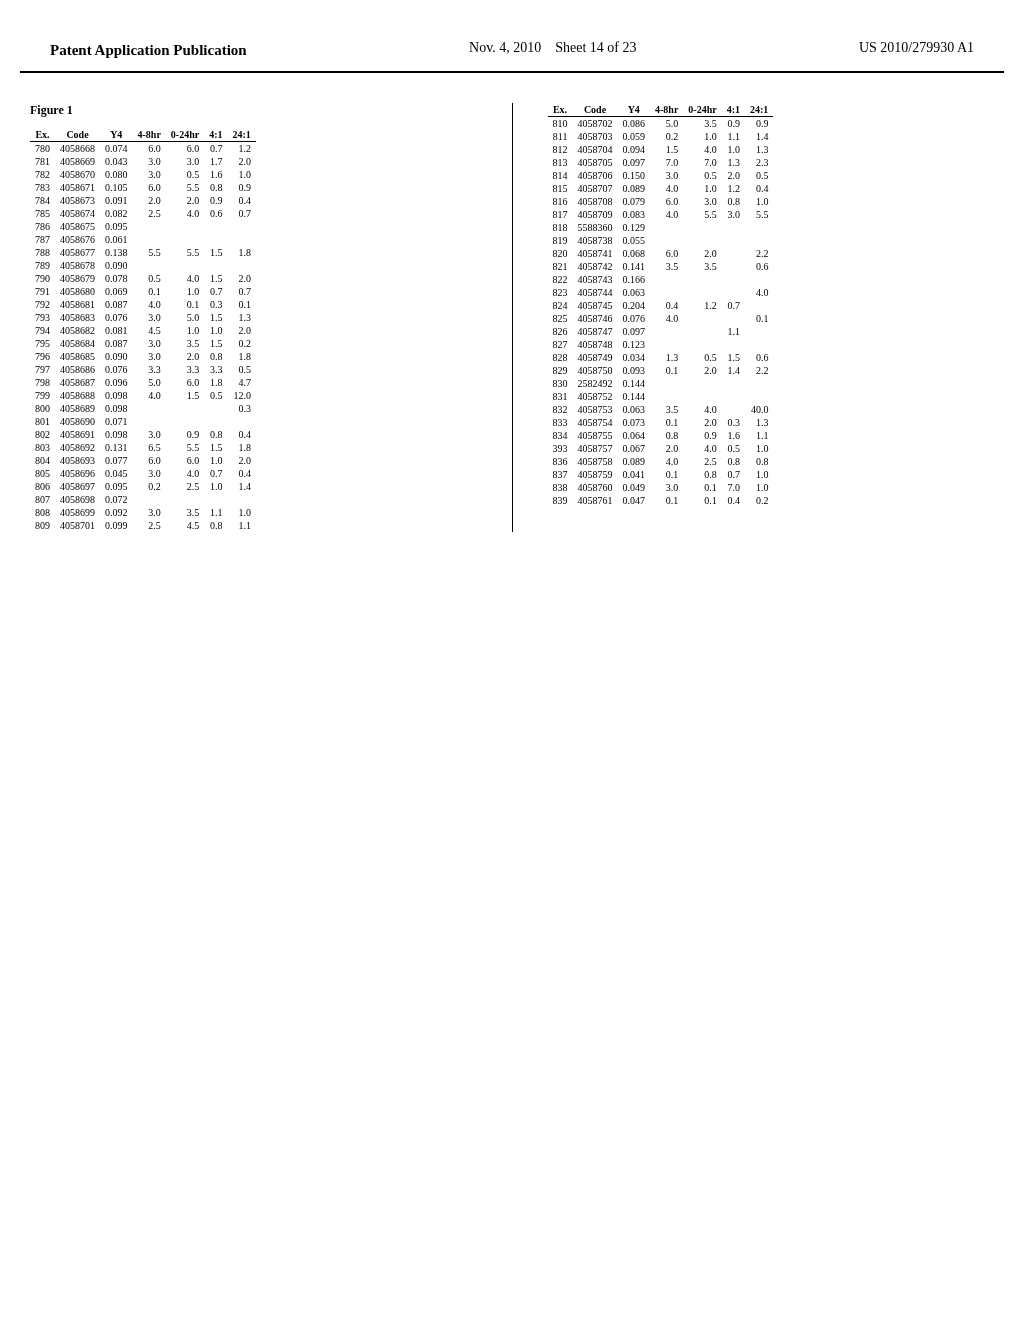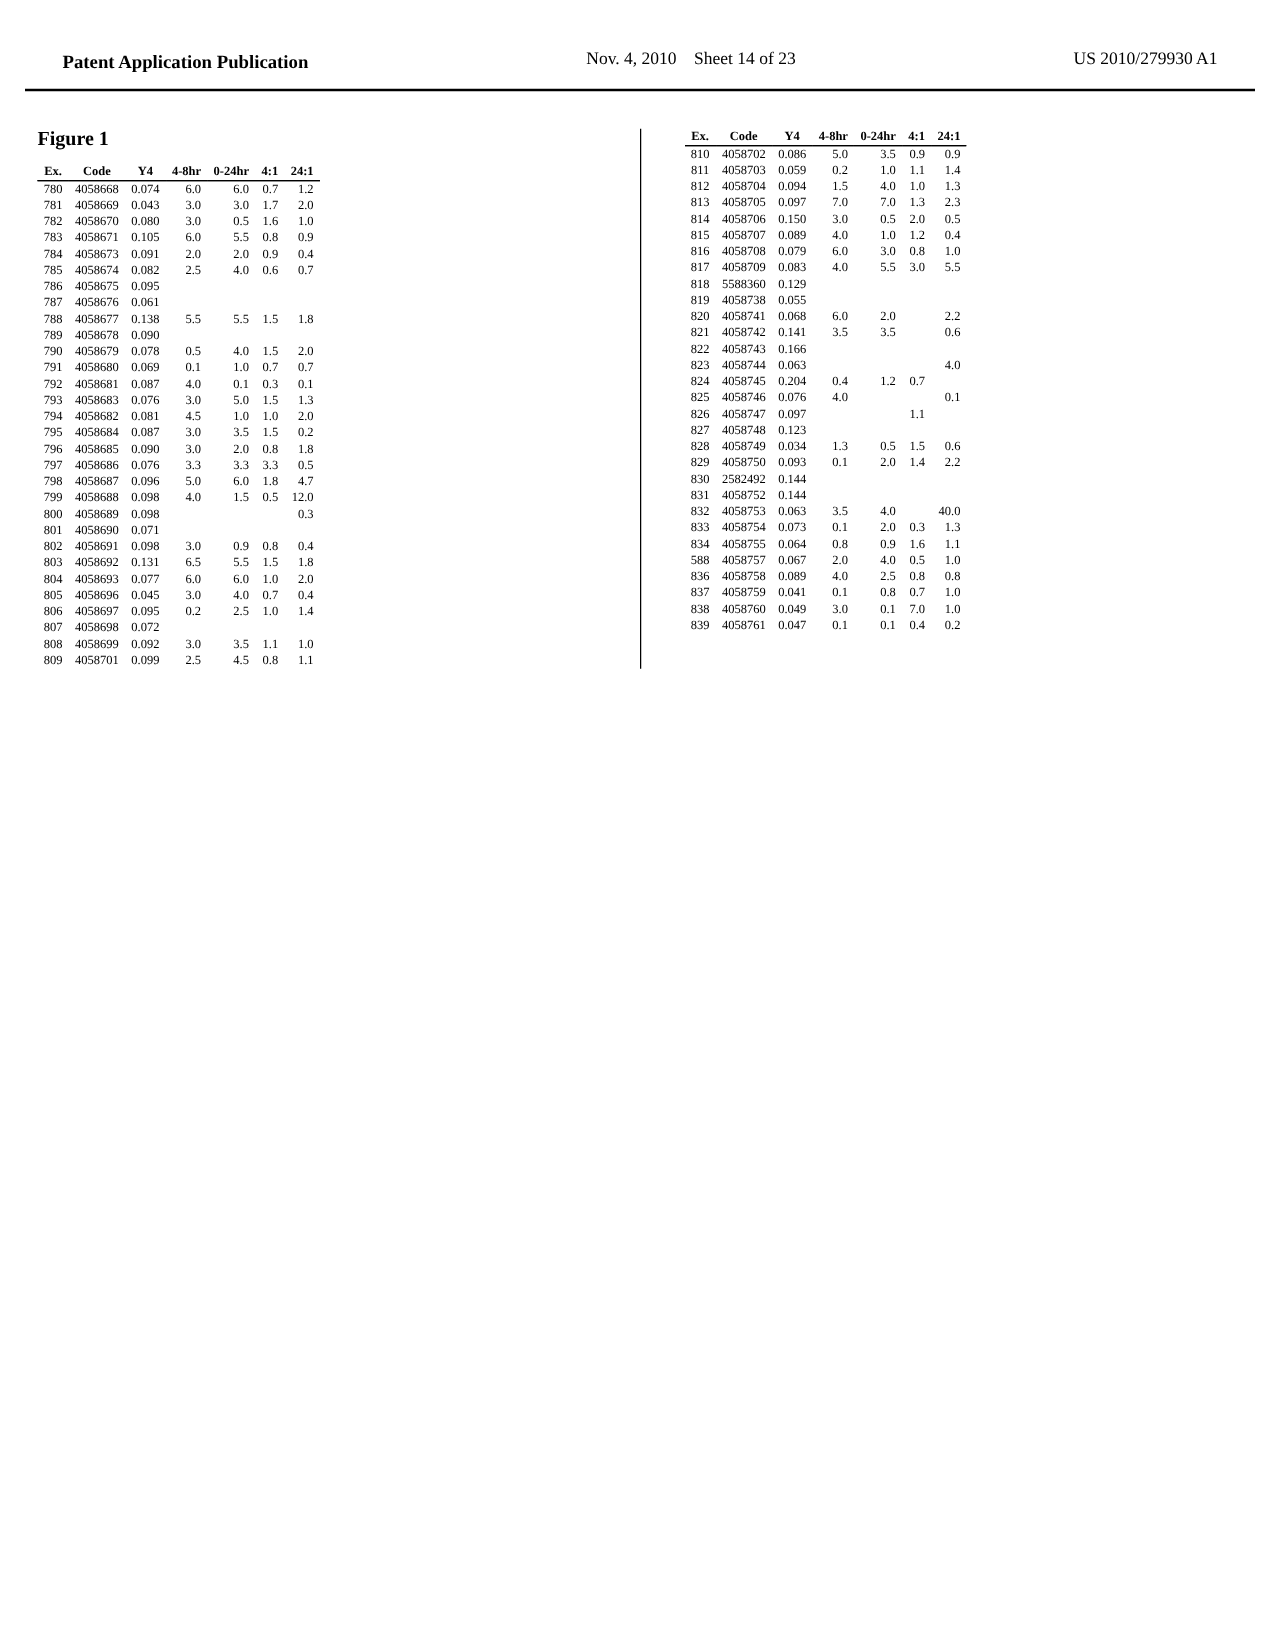--- a/index.html
+++ b/index.html
@@ -33,21 +33,21 @@
       font-weight: normal;
       text-align: right;
     }
     .content {
       display: flex;
       gap: 30px;
       padding: 0 10px;
     }
     .figure-label {
       font-weight: bold;
-      font-size: 16px;
+      font-size: 12px;
       margin-bottom: 10px;
     }
     table {
       border-collapse: collapse;
       font-size: 10px;
     }
     table th, table td {
       padding: 1px 5px;
       text-align: right;
       white-space: nowrap;
@@ -606,21 +606,21 @@
           <tr>
             <td>834</td>
             <td>4058755</td>
             <td>0.064</td>
             <td>0.8</td>
             <td>0.9</td>
             <td>1.6</td>
             <td>1.1</td>
           </tr>
           <tr>
-            <td>588</td>
+            <td>393</td>
             <td>4058757</td>
             <td>0.067</td>
             <td>2.0</td>
             <td>4.0</td>
             <td>0.5</td>
             <td>1.0</td>
           </tr>
           <tr>
             <td>836</td>
             <td>4058758</td>

